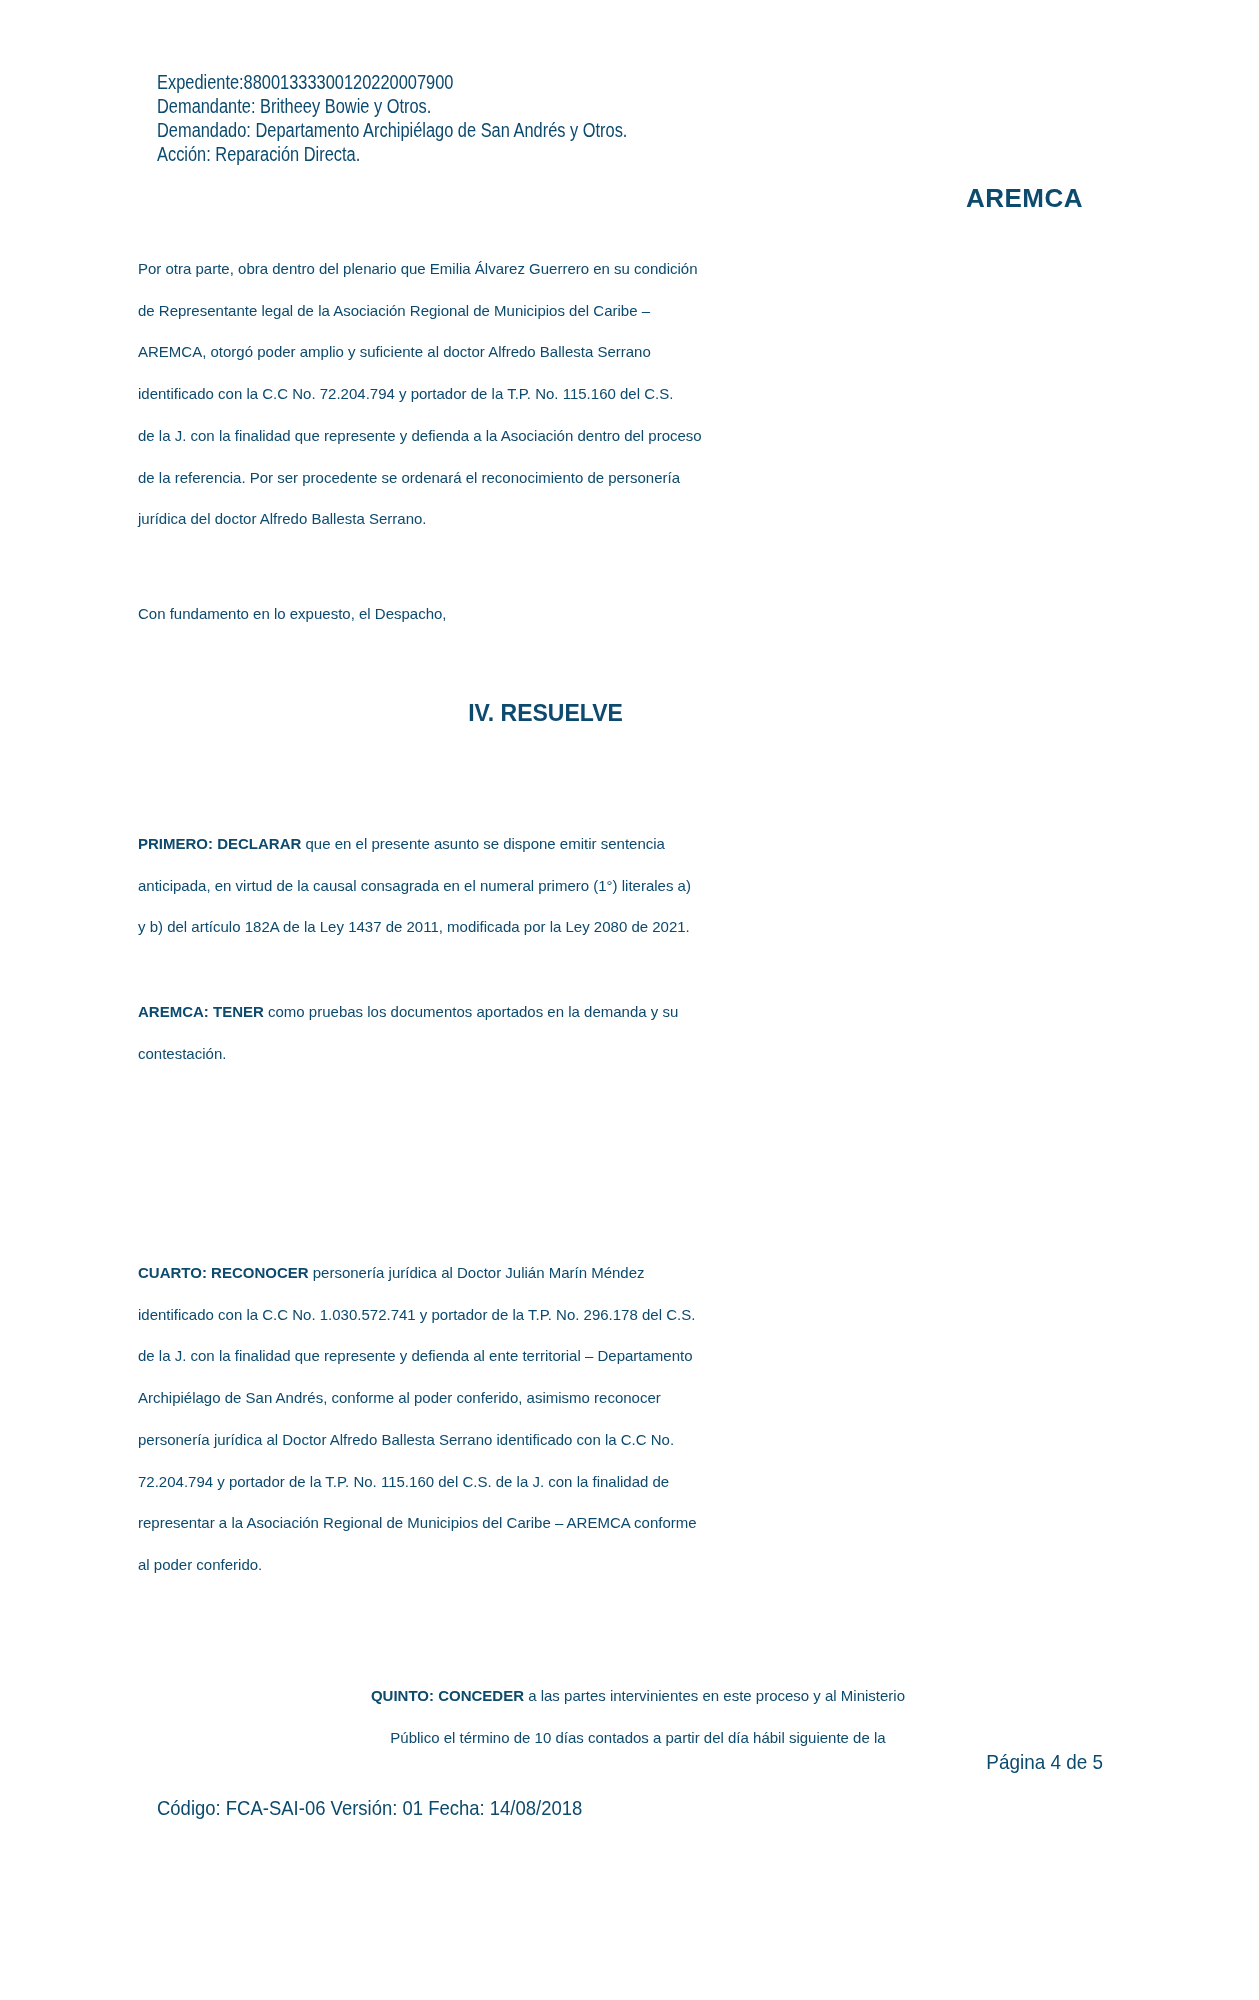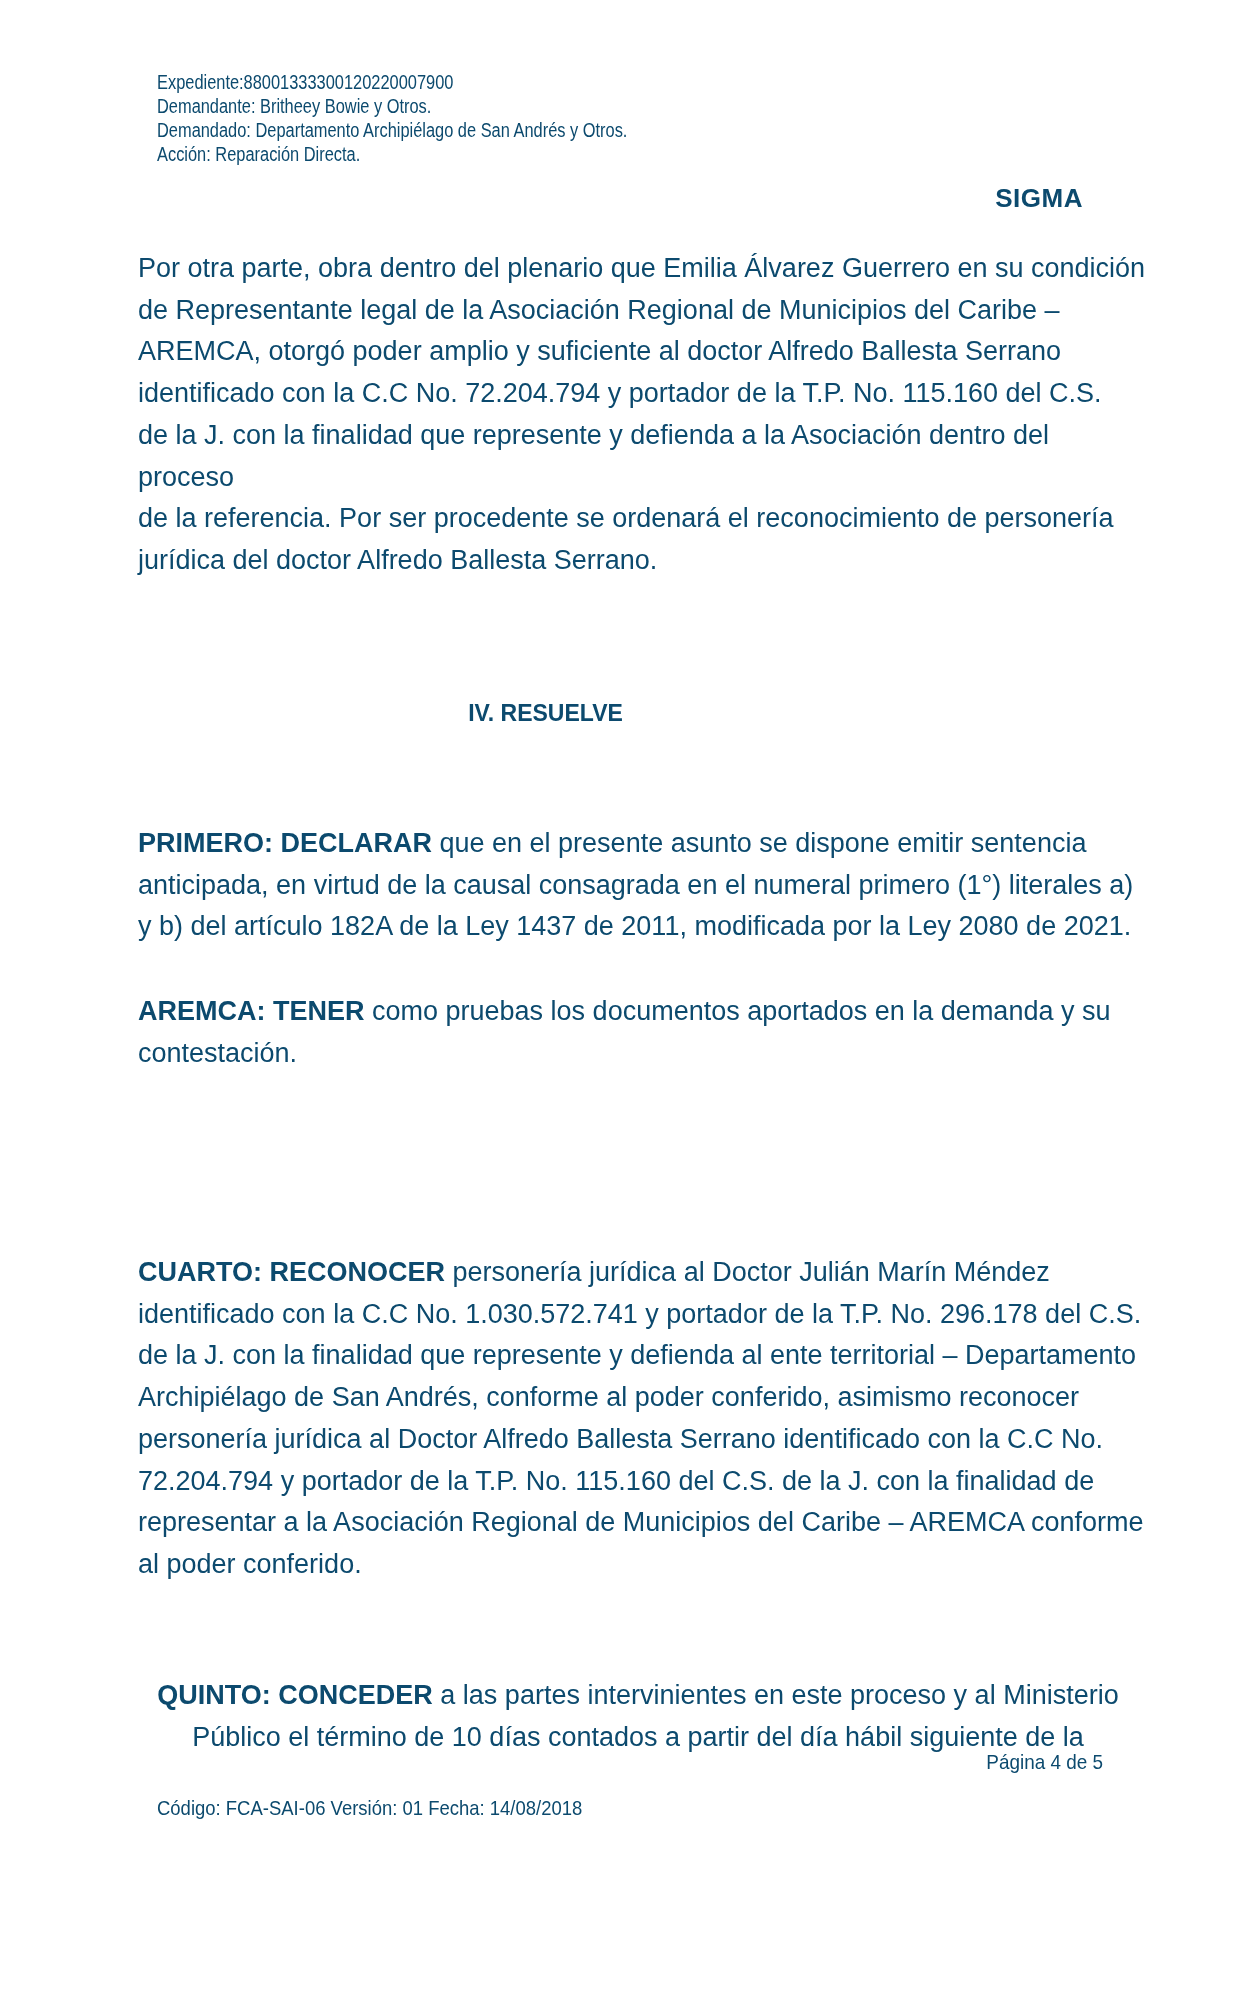--- a/index.html
+++ b/index.html
@@ -21,21 +21,21 @@
     transform: scaleX(0.82); transform-origin: 0 0;
   }
   .sigma {
     left: 138px; top: 183px; width: 945px;
     text-align: right;
     font-size: 26px; font-weight: bold; line-height: 30px;
     letter-spacing: 0.5px;
   }
   .para {
     left: 138px; width: 1012px;
-    font-size: 27px; line-height: 41.7px;
+    font-size: 15px; line-height: 41.7px;
   }
   .para b { font-weight: bold; }
   .p-intro      { top: 248px; }
   .p-despacho   { top: 593px; }
   .heading {
     left: 138px; top: 698px; width: 815px;
     text-align: center;
     font-size: 23px; font-weight: bold; line-height: 30px;
   }
   .p-primero    { top: 823px; }
@@ -58,30 +58,31 @@
 </head>
 <body>
 
 <div class="page">
 
   <div class="abs header-block prelines">Expediente:88001333300120220007900
 Demandante: Britheey Bowie y Otros.
 Demandado: Departamento Archipiélago de San Andrés y Otros.
 Acción: Reparación Directa.</div>
 
-  <div class="abs sigma">SIGMA</div>
+  <div class="abs sigma">AREMCA</div>
 
   <div class="abs para p-intro"><span class="prelines">Por otra parte, obra dentro del plenario que Emilia Álvarez Guerrero en su condición
 de Representante legal de la Asociación Regional de Municipios del Caribe –
 AREMCA, otorgó poder amplio y suficiente al doctor Alfredo Ballesta Serrano
 identificado con la C.C No. 72.204.794 y portador de la T.P. No. 115.160 del C.S.
 de la J. con la finalidad que represente y defienda a la Asociación dentro del proceso
 de la referencia. Por ser procedente se ordenará el reconocimiento de personería
 jurídica del doctor Alfredo Ballesta Serrano.</span></div>
 
+  <div class="abs para p-despacho">Con fundamento en lo expuesto, el Despacho,</div>
 
   <div class="abs heading">IV. RESUELVE</div>
 
   <div class="abs para p-primero"><b>PRIMERO: DECLARAR</b><span class="prelines"> que en el presente asunto se dispone emitir sentencia
 anticipada, en virtud de la causal consagrada en el numeral primero (1°) literales a)
 y b) del artículo 182A de la Ley 1437 de 2011, modificada por la Ley 2080 de 2021.</span></div>
 
   <div class="abs para p-segundo"><b>AREMCA: TENER</b><span class="prelines"> como pruebas los documentos aportados en la demanda y su
 contestación.</span></div>
 

